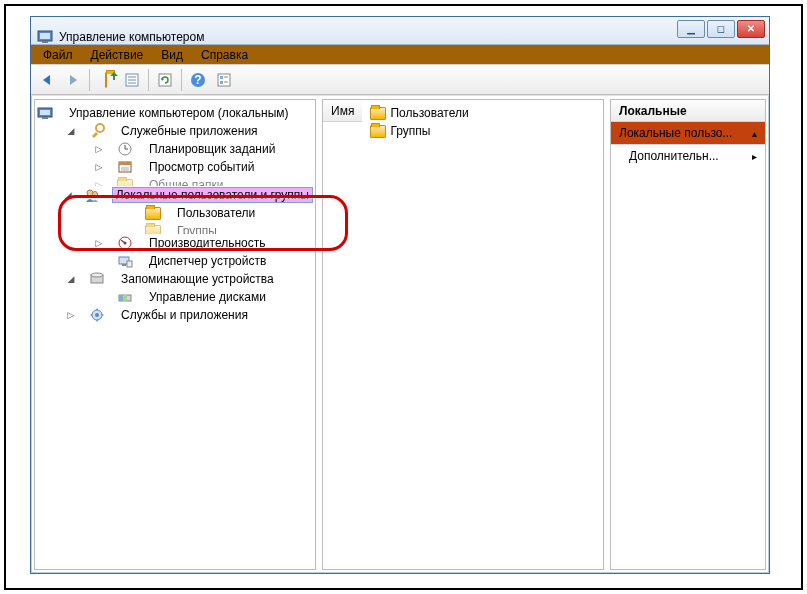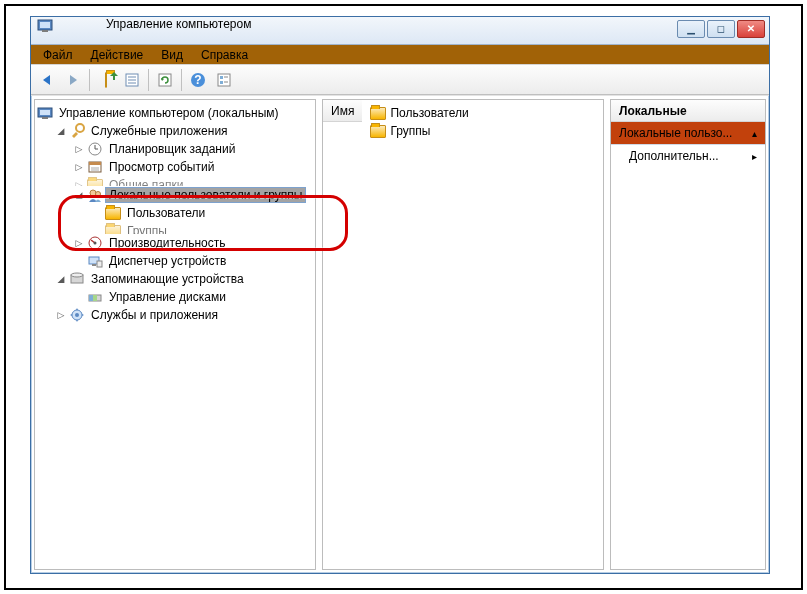--- a/index.html
+++ b/index.html
@@ -3,21 +3,21 @@
 <meta charset="utf-8">
 <style>
   *{box-sizing:border-box;margin:0;padding:0;font-family:"Segoe UI",Tahoma,sans-serif;font-size:12px;}
   body{background:#fff;width:807px;height:594px;position:relative;overflow:hidden;}
   .outer{position:absolute;top:4px;left:4px;right:4px;bottom:4px;border:2px solid #000;}
   .window{position:absolute;top:16px;left:30px;width:740px;height:558px;
     border:1px solid #3b6ea5;background:#fff;display:flex;flex-direction:column;
     box-shadow:0 0 0 1px #b6cde4 inset;}
   
   .titlebar{height:28px;background:linear-gradient(#f2f6fb,#dde8f5);
-    border-bottom:1px solid #a0b4cc;display:flex;align-items:flex-start;padding:0 4px;position:relative;gap:47px;}
+    border-bottom:1px solid #a0b4cc;display:flex;align-items:flex-end;padding:0 4px;position:relative;}
   .titlebar .app-icon{width:16px;height:16px;margin:0 6px 0 2px;}
   .titlebar .title{color:#000;}
   .win-controls{position:absolute;right:4px;top:3px;display:flex;gap:2px;}
   .win-btn{width:28px;height:18px;border:1px solid #6a8bb0;border-radius:2px;
     background:linear-gradient(#eaf2fb,#cfe0f1);display:flex;align-items:center;justify-content:center;}
   .win-btn.close{background:linear-gradient(#f08b84,#d9413a);border-color:#a12c25;}
   .win-glyph{font-size:10px;color:#2b506f;line-height:1;}
   .win-btn.close .win-glyph{color:#fff;font-weight:bold;}
   
   .menubar{height:20px;background:#a16207;border-bottom:1px solid #d4d4d4;display:flex;align-items:center;padding:0 4px;gap:2px;}
@@ -33,27 +33,27 @@
   .tree{width:282px;padding:4px 2px;overflow:hidden;}
   .middle{flex:1;display:flex;flex-direction:row;justify-content:space-between;}
   .actions{width:156px;display:flex;flex-direction:column;}
   .col-header{height:22px;background:linear-gradient(#fdfdfd,#ececec);border-bottom:1px solid #d4d4d4;
     display:flex;align-items:center;padding:0 8px;font-weight:normal;}
   .list-body{flex:1;padding:4px 4px;}
   .list-item{display:flex;align-items:center;gap:4px;padding:1px 4px;}
   
   .tree ul{list-style:none;}
   .tree li{white-space:nowrap;}
-  .trow{display:flex;align-items:center;height:18px;gap:2px;}
+  .trow{display:flex;align-items:center;height:18px;gap:12px;}
   .indent{display:inline-block;width:16px;height:16px;}
   .expander{width:12px;height:12px;display:inline-flex;align-items:center;justify-content:center;
     font-size:9px;color:#595959;cursor:pointer;}
   .node-icon{width:16px;height:16px;flex-shrink:0;display:inline-flex;align-items:center;justify-content:center;}
   .node-label{padding:0 3px;border:1px solid transparent;}
-  .selected .node-label{background:#a3a3a3;border:1px solid #7da2ce;text-align:center;}
+  .selected .node-label{background:#f0abfc;border:1px solid #7da2ce;text-align:center;}
   
   .act-head{height:22px;background:linear-gradient(#fdfdfd,#ececec);border-bottom:1px solid #d4d4d4;
     padding:0 8px;display:flex;align-items:center;font-weight:bold;}
   .act-section{background:#c2410c;border-bottom:1px solid #cfd9e6;padding:4px 8px;display:flex;align-items:center;justify-content:space-between;}
   .act-item{padding:4px 8px 4px 18px;display:flex;align-items:center;justify-content:space-between;}
   .chev{font-size:10px;color:#000;}
   
   .callout{position:absolute;border:3px solid #d40000;border-radius:18px;pointer-events:none;
     box-shadow:0 0 0 1px rgba(255,255,255,.4) inset;}
   

